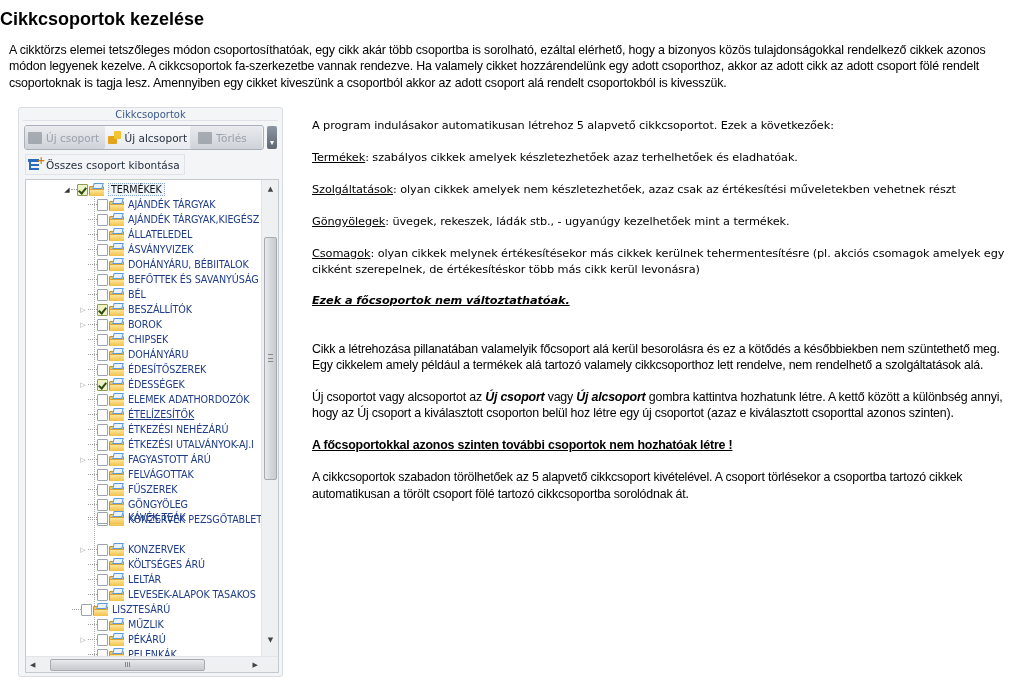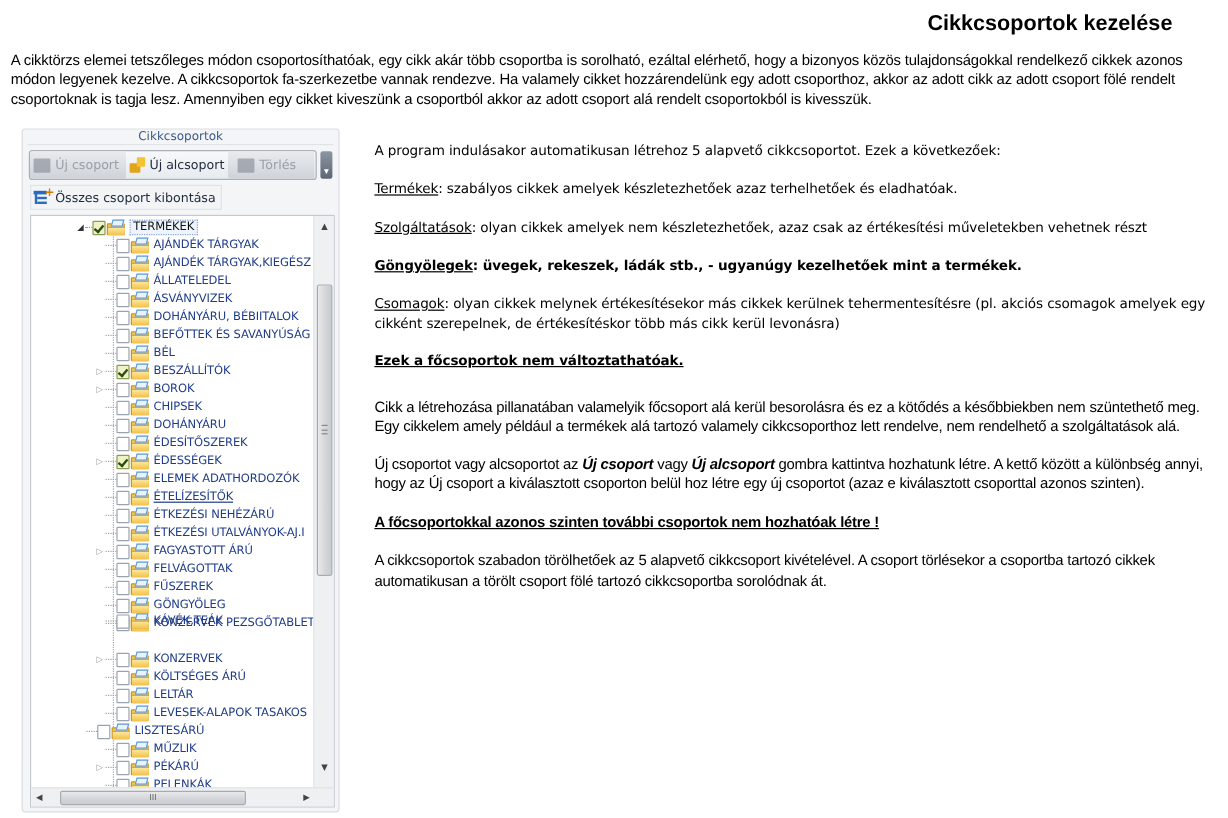--- a/index.html
+++ b/index.html
@@ -1,21 +1,21 @@
 <!DOCTYPE html>
 <html><head>
 <meta charset="utf-8">
 <style>
   * { box-sizing: border-box; margin: 0; padding: 0; }
   html, body { width: 1023px; height: 682px; background: #ffffff; overflow: hidden; }
   body { font-family: "DejaVu Sans", sans-serif; color: #000; position: relative; }
 
   .title {
-    position: absolute; left: 0; top: 9px; width: 957px; text-align: right;
-    font-family: "Liberation Sans", sans-serif; font-weight: bold; font-size: 18px; margin-left: 20px;
+    position: absolute; left: 0; top: 9px; width: 957px; text-align: left;
+    font-family: "Liberation Sans", sans-serif; font-weight: bold; font-size: 18px;
   }
   .intro {
     position: absolute; left: 9px; top: 42px; width: 1010px;
     font-family: "Liberation Sans", sans-serif; font-size: 12.4px; line-height: 16.3px;
     letter-spacing: -0.15px;
   }
 
   
   .panel {
     position: absolute; left: 18px; top: 107px; width: 265px; height: 570px;
@@ -543,28 +543,28 @@
 
 <div class="content">
   <p style="margin-bottom:16px;">A program indulásakor automatikusan létrehoz 5 alapvető cikkcsoportot. Ezek a következőek:</p>
 
   <p style="margin-bottom:16px;">
     <span class="u">Termékek</span><span>: szabályos cikkek amelyek készletezhetőek azaz terhelhetőek és eladhatóak.</span>
   </p>
   <p style="margin-bottom:16px;">
     <span class="u">Szolgáltatások</span><span>: olyan cikkek amelyek nem készletezhetőek, azaz csak az értékesítési műveletekben vehetnek részt</span>
   </p>
-  <p style="margin-bottom:16px;font-weight:bold;">
+  <p style="margin-bottom:16px;">
     <span class="u">Göngyölegek</span><span>: üvegek, rekeszek, ládák stb., - ugyanúgy kezelhetőek mint a termékek.</span>
   </p>
   <p style="margin-bottom:15px;">
     <span class="u">Csomagok</span><span>: olyan cikkek melynek értékesítésekor más cikkek kerülnek tehermentesítésre (pl. akciós csomagok amelyek egy cikként szerepelnek, de értékesítéskor több más cikk kerül levonásra)</span>
   </p>
 
-  <p class="strong-u" style="margin-bottom:22px;">Ezek a főcsoportok nem változtathatóak.</p>
+  <p class="strong-u" style="margin-bottom:32px;font-style:italic;">Ezek a főcsoportok nem változtathatóak.</p>
 
   <p class="para2" style="margin-bottom:15px;">Cikk a létrehozása pillanatában valamelyik főcsoport alá kerül besorolásra és ez a kötődés a későbbiekben nem szüntethető meg. Egy cikkelem amely például a termékek alá tartozó valamely cikkcsoporthoz lett rendelve, nem rendelhető a szolgáltatások alá.</p>
 
   <p class="para2" style="margin-bottom:16px;">
     <span>Új csoportot vagy alcsoportot az </span><span class="bi">Új csoport</span><span> vagy </span><span class="bi">Új alcsoport</span><span> gombra kattintva hozhatunk létre. A kettő között a különbség annyi, hogy az Új csoport a kiválasztott csoporton belül hoz létre egy új csoportot (azaz e kiválasztott csoporttal azonos szinten).</span>
   </p>
 
   <p class="para2 strong-u" style="margin-bottom:16px;">A főcsoportokkal azonos szinten további csoportok nem hozhatóak létre !</p>
 
   <p class="para2">A cikkcsoportok szabadon törölhetőek az 5 alapvető cikkcsoport kivételével. A csoport törlésekor a csoportba tartozó cikkek automatikusan a törölt csoport fölé tartozó cikkcsoportba sorolódnak át.</p>

